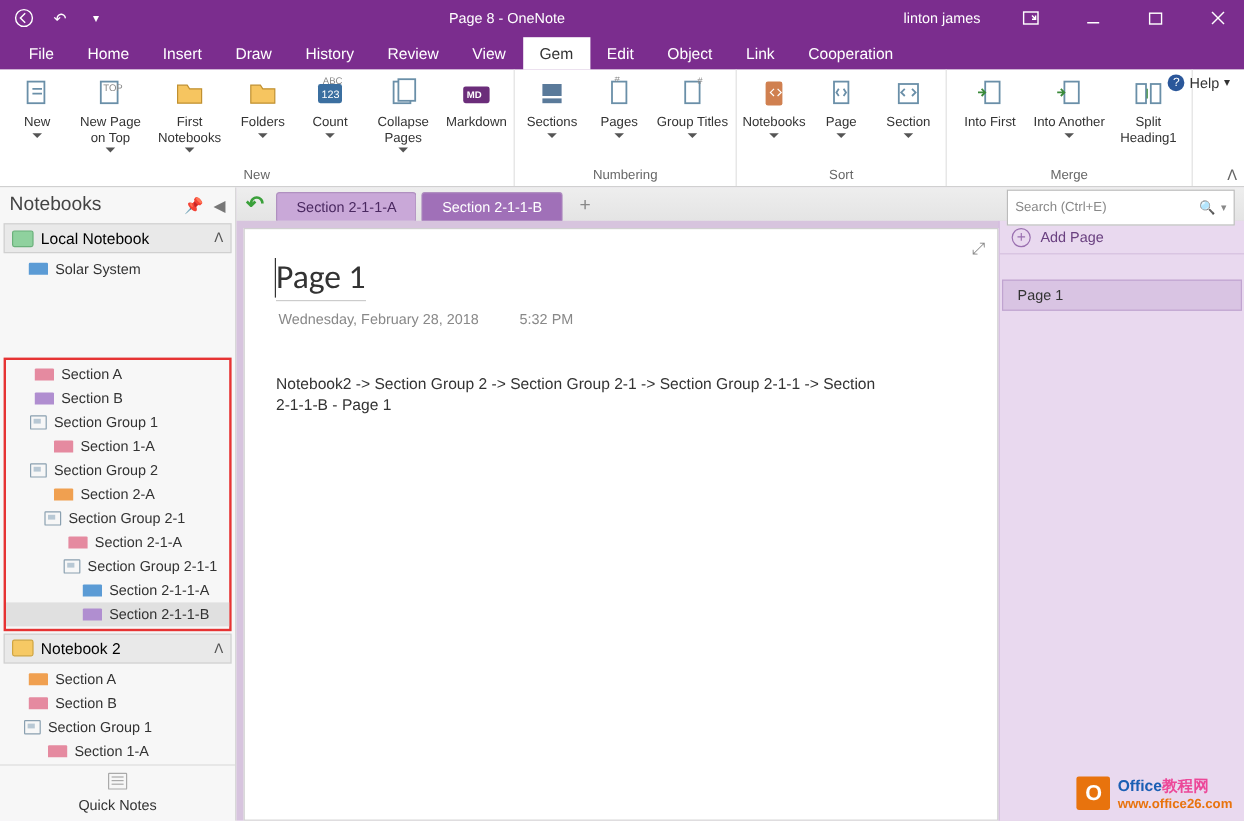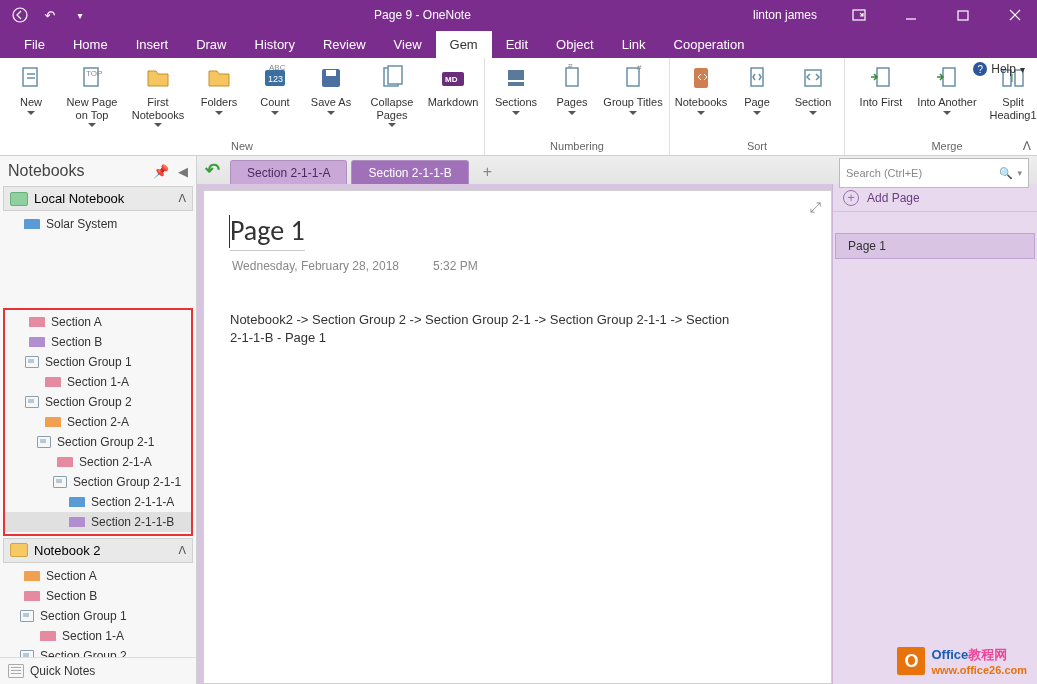--- a/index.html
+++ b/index.html
@@ -95,21 +95,21 @@
   <div class="left">
     <div class="tbtn">
         <svg class="tico" viewBox="0 0 18 18">
           <circle class="svg-ico" cx="9" cy="9" r="7"></circle>
           <path class="svg-ico" d="M10 5 L6 9 L10 13"></path>
         </svg>
       </div>
     <div class="tbtn">↶</div>
     <div class="tbtn" style="font-size:10px;">▾</div>
   </div>
-  <div class="title">Page 9  -  OneNote</div>
+  <div class="title">Page 8  -  OneNote</div>
   <div class="right">
     <span class="user">linton james</span>
     <div class="winbtn">
         <svg width="14" height="12" viewBox="0 0 14 12">
           <rect class="svg-ico" x="1" y="1" width="12" height="10"></rect>
           <path class="svg-ico" d="M8 4 L11 7 M11 4 L11 7 L8 7"></path>
         </svg>
       </div>
     <div class="winbtn">
         <svg width="12" height="12">
@@ -185,29 +185,20 @@
         <div class="rbtn">
           <div class="ricon">
             <svg width="28" height="28" viewBox="0 0 28 28">
               <rect x="4" y="6" width="20" height="16" rx="2" style="fill:#3b6fa0;"></rect>
               <text x="7" y="18" style="fill:#fff;font-size:9px;">123</text>
               <text x="8" y="6" style="fill:#888;">ABC</text>
             </svg>
           </div>
           <div class="drop">Count</div>
         </div>
-        <div class="rbtn">
-          <div class="ricon">
-            <svg width="28" height="28" viewBox="0 0 28 28">
-              <rect x="5" y="5" width="18" height="18" rx="2" style="fill:#4a6fa0;"></rect>
-              <rect x="9" y="6" width="10" height="6" style="fill:#fff;"></rect>
-            </svg>
-          </div>
-          <div class="drop">Save As</div>
-        </div>
         <div class="rbtn wide">
           <div class="ricon">
             <svg width="28" height="28" viewBox="0 0 28 28">
               <rect x="6" y="4" width="14" height="18" style="fill:none;stroke:#6a8fa8;stroke-width:1.5;"></rect>
               <rect x="10" y="2" width="14" height="18" style="fill:none;stroke:#6a8fa8;stroke-width:1.5;fill:#fff;"></rect>
             </svg>
           </div>
           <div class="drop">Collapse Pages</div>
         </div>
         <div class="rbtn">
@@ -414,21 +405,21 @@
         </div>
         <div class="sb-item" style="padding-left: 40px;">
           <span class="sec-icon" style="background: rgb(229, 138, 160);"></span>
           <span>Section 1-A</span>
         </div>
         <div class="sb-item" style="padding-left: 20px;">
           <span class="sg-icon"></span>
           <span>Section Group 2</span>
         </div>
       </div>
-    <div class="sb-item" style="border-top:1px solid #ddd;padding:6px 8px;height:auto;">
+    <div class="sb-item" style="border-top:1px solid #ddd;padding:6px 20px;height:auto;flex-direction:column;">
       <span class="qn-icon"></span>
       <span>Quick Notes</span>
     </div>
   </div>
 
   <div class="content">
     <div class="tabbar">
       <span class="greenarrow">↶</span>
       <div id="sectiontabs" style="display:flex;gap:4px;">
           <div class="stab">Section 2-1-1-A</div>

